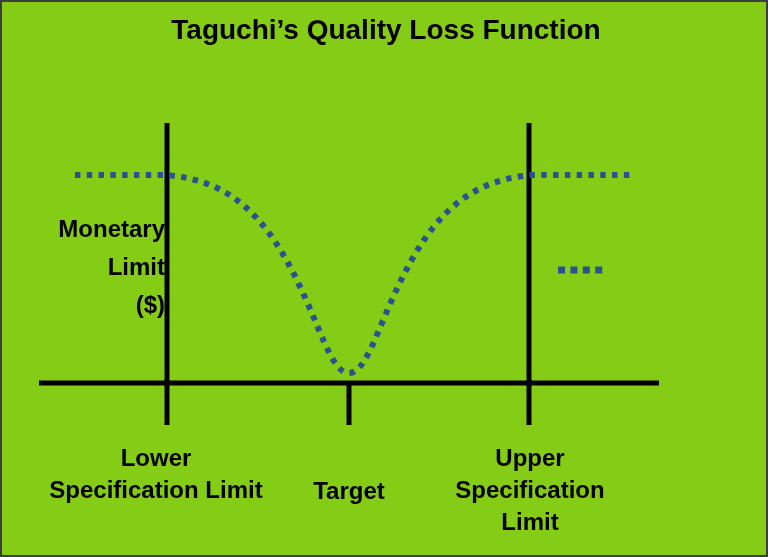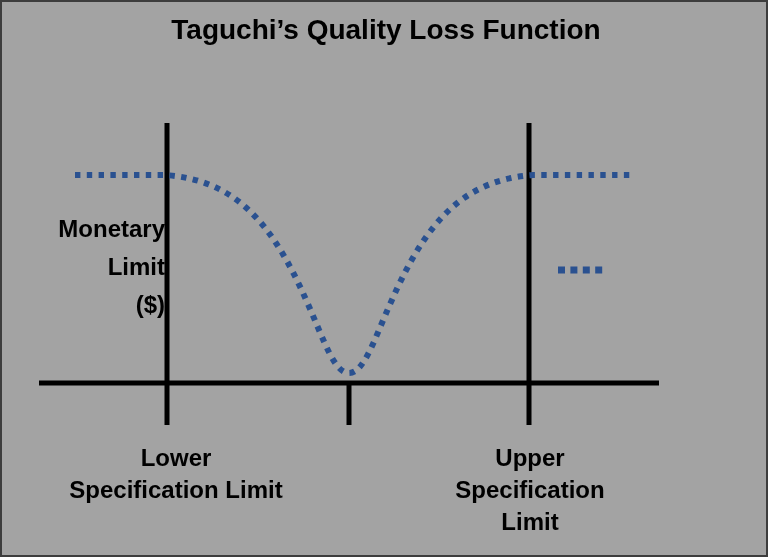--- a/index.html
+++ b/index.html
@@ -1,40 +1,40 @@
 <!DOCTYPE html>
 <html><head>
 <meta charset="utf-8">
 <style>
   html,body{margin:0;padding:0;background:#e8e8e8;}
   .canvas{
     position:relative;
     width:768px;height:557px;
-    background:#a3a3a3;
+    background:#84cc16;
     border:2px solid #3d3d3d;
     box-sizing:border-box;
     font-family:"Liberation Sans", sans-serif;
     overflow:hidden;
   }
   .chart-svg{position:absolute;left:0;top:0;width:768px;height:557px;}
   .title{
     position:absolute;left:0;top:12px;width:768px;
     text-align:center;font-size:28px;font-weight:bold;color:#000000;
     letter-spacing:0px;
   }
   .y-label{
     position:absolute;left:18px;top:208px;width:145px;
     text-align:right;font-size:24px;font-weight:bold;color:#000000;
     line-height:38px;
   }
   .x-label{
     position:absolute;text-align:center;
     font-size:24px;font-weight:bold;color:#000000;line-height:32px;
   }
-  .x-label.lsl{left:64px;top:440px;width:220px;}
+  .x-label.lsl{left:44px;top:440px;width:220px;}
   .x-label.target{left:287px;top:473px;width:120px;}
   .x-label.usl{left:423px;top:440px;width:210px;}
   .legend-label{
     position:absolute;left:604px;top:250px;
     font-size:28px;font-weight:normal;color:#404040;white-space:nowrap;
   }
 </style>
 </head>
 <body>
 
@@ -63,17 +63,18 @@
   </svg>
 
   <div class="y-label">
     <div>Monetary</div>
     <div>Limit</div>
     <div>($)</div>
   </div>
 
   <div class="x-label lsl">Lower Specification Limit</div>
 
+  <div class="x-label target">Target</div>
 
   <div class="x-label usl">Upper Specification Limit</div>
 
 
 </div>
 
 </body></html>

